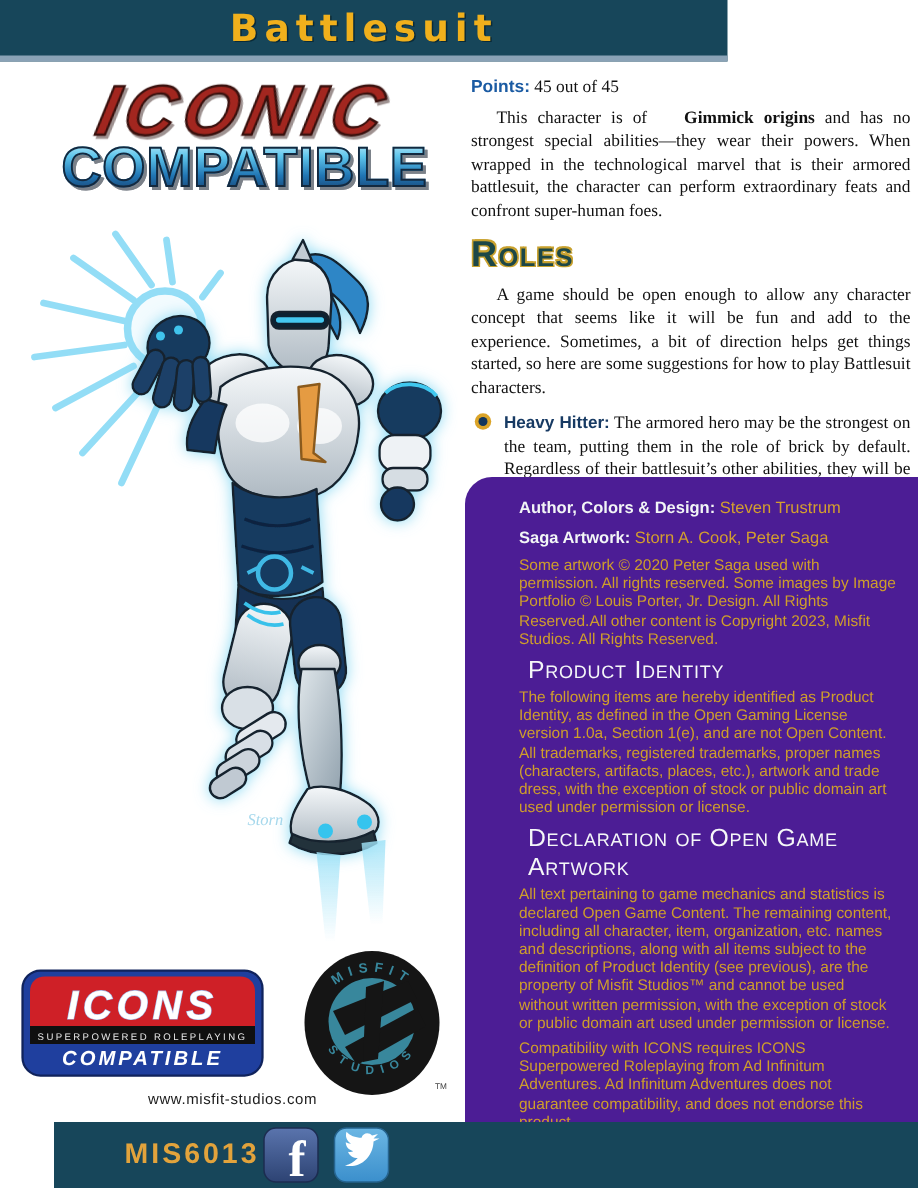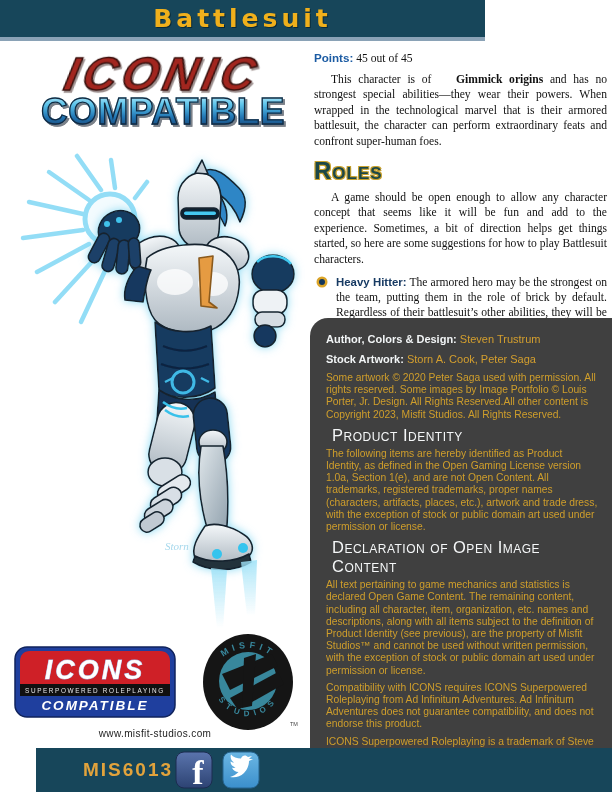--- a/index.html
+++ b/index.html
@@ -43,22 +43,22 @@
              letter-spacing:1px;
              text-shadow:-1px -1px 0 #c8a12e,1px -1px 0 #c8a12e,-1px 1px 0 #c8a12e,1px 1px 0 #c8a12e;}
   .bullet-item{position:relative;margin-top:8px;}
   .bullet-ring{position:absolute;left:5px;top:4px;width:6px;height:6px;border-radius:50%;
              background:#12365c;box-shadow:0 0 0 2.5px #dba428;}
   .bullet-para{margin:0;padding-left:22px;font-size:11.6px;line-height:15.2px;text-align:justify;}
   .bullet-label{font-family:"Liberation Sans",sans-serif;font-weight:bold;color:#173a63;
              font-size:11.4px;}
 
   
-  .legal-box{position:absolute;left:310px;top:318px;right:0;bottom:0;background:#404040;
-             border-radius:18px 0 0 0;padding:12px 14px 0 16px;box-sizing:border-box;
+  .legal-box{position:absolute;left:310px;top:318px;right:0;bottom:0;background:#4c1d95;
+             border-radius:18px 0 0 0;padding:12px 14px 0 36px;box-sizing:border-box;
              font-family:"Liberation Sans",sans-serif;}
   .credit-line{margin:2px 0 5px 0;font-size:11px;line-height:15px;}
   .credit-label{color:#f2f5f6;font-weight:bold;}
   .credit-value{color:#d49f2e;}
   .legal-para{margin:0 0 5px 0;font-size:10.3px;line-height:12.2px;color:#cf9e2b;}
   .box-heading{margin:5px 0 3px 6px;font-variant:small-caps;font-weight:normal;font-size:16.5px;
              color:#f5f7f8;letter-spacing:.5px;}
 
   
   .footbar{position:absolute;left:0;bottom:0;width:612px;height:44px;background:#17465a;margin-left:36px;}
@@ -229,27 +229,27 @@
     <p class="body-para">A game should be open enough to allow any character concept that seems like it will be fun and add to the experience. Sometimes, a bit of direction helps get things started, so here are some suggestions for how to play Battlesuit characters.</p>
 
     <div class="bullet-item">
       <span class="bullet-ring"></span>
       <p class="bullet-para"><span class="bullet-label">Heavy Hitter:</span><span> The armored hero may be the strongest on the team, putting them in the role of brick by default. Regardless of their battlesuit’s other abilities, they will be called upon to slug it out with other</span></p>
     </div>
   </section>
 
   <aside class="legal-box">
     <p class="credit-line"><span class="credit-label">Author, Colors &amp; Design:</span><span class="credit-value"> Steven Trustrum</span></p>
-    <p class="credit-line"><span class="credit-label">Stock Artwork:</span><span class="credit-value"> Storn A. Cook, Peter Saga</span></p>
+    <p class="credit-line"><span class="credit-label">Saga Artwork:</span><span class="credit-value"> Storn A. Cook, Peter Saga</span></p>
     <p class="legal-para">Some artwork © 2020 Peter Saga used with permission. All rights reserved. Some images by Image Portfolio © Louis Porter, Jr. Design. All Rights Reserved.All other content is Copyright 2023, Misfit Studios. All Rights Reserved.</p>
 
     <h3 class="box-heading">Product Identity</h3>
     <p class="legal-para">The following items are hereby identified as Product Identity, as defined in the Open Gaming License version 1.0a, Section 1(e), and are not Open Content. All trademarks, registered trademarks, proper names (characters, artifacts, places, etc.), artwork and trade dress, with the exception of stock or public domain art used under permission or license.</p>
 
-    <h3 class="box-heading">Declaration of Open Image Content</h3>
+    <h3 class="box-heading">Declaration of Open Game Artwork</h3>
     <p class="legal-para">All text pertaining to game mechanics and statistics is declared Open Game Content. The remaining content, including all character, item, organization, etc. names and descriptions, along with all items subject to the definition of Product Identity (see previous), are the property of Misfit Studios™ and cannot be used without written permission, with the exception of stock or public domain art used under permission or license.</p>
     <p class="legal-para">Compatibility with ICONS requires ICONS Superpowered Roleplaying from Ad Infinitum Adventures. Ad Infinitum Adventures does not guarantee compatibility, and does not endorse this product.</p>
     <p class="legal-para">ICONS Superpowered Roleplaying is a trademark of Steve Kenson, published exclusively by Ad Infinitum Adventures. The ICONS Superpowered Roleplaying Compatibility Logo is a trademark of Ad Infinitum Adventures and is used under the ICONS Superpowered Roleplaying Compatibility License.</p>
   </aside>
 
   <footer class="footbar">
     <span class="product-code">MIS6013</span>
 
     <svg class="fb-icon" width="38" height="38" viewBox="0 0 38 38">
       <defs>

